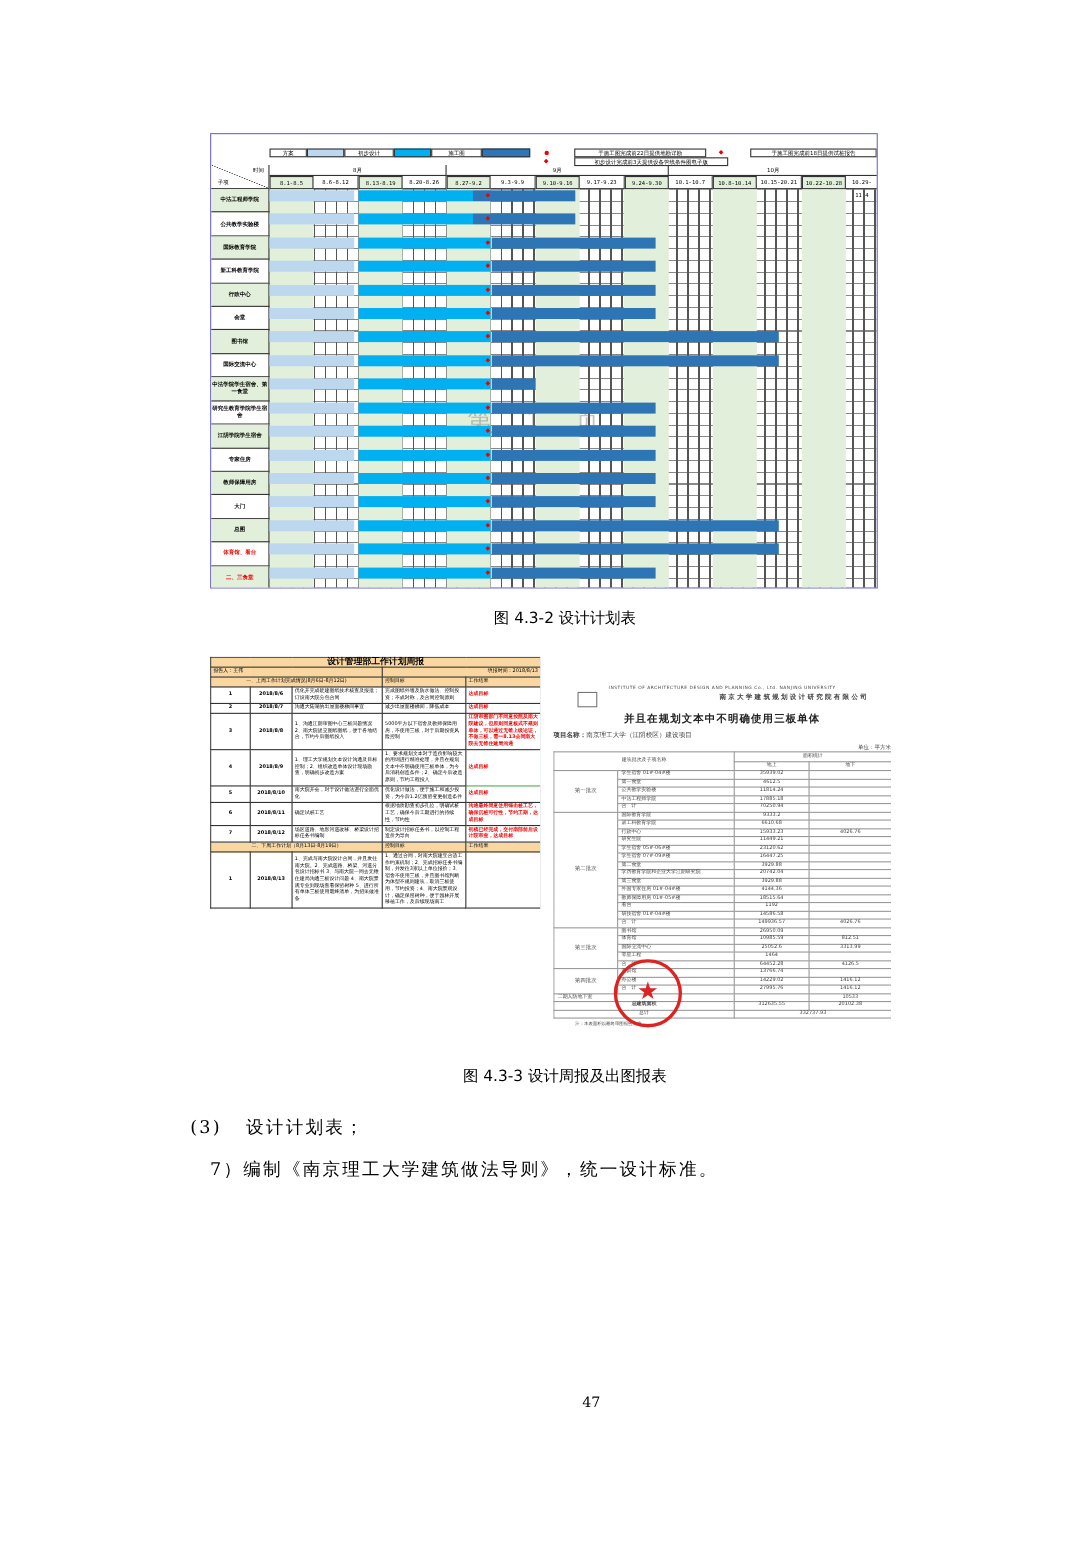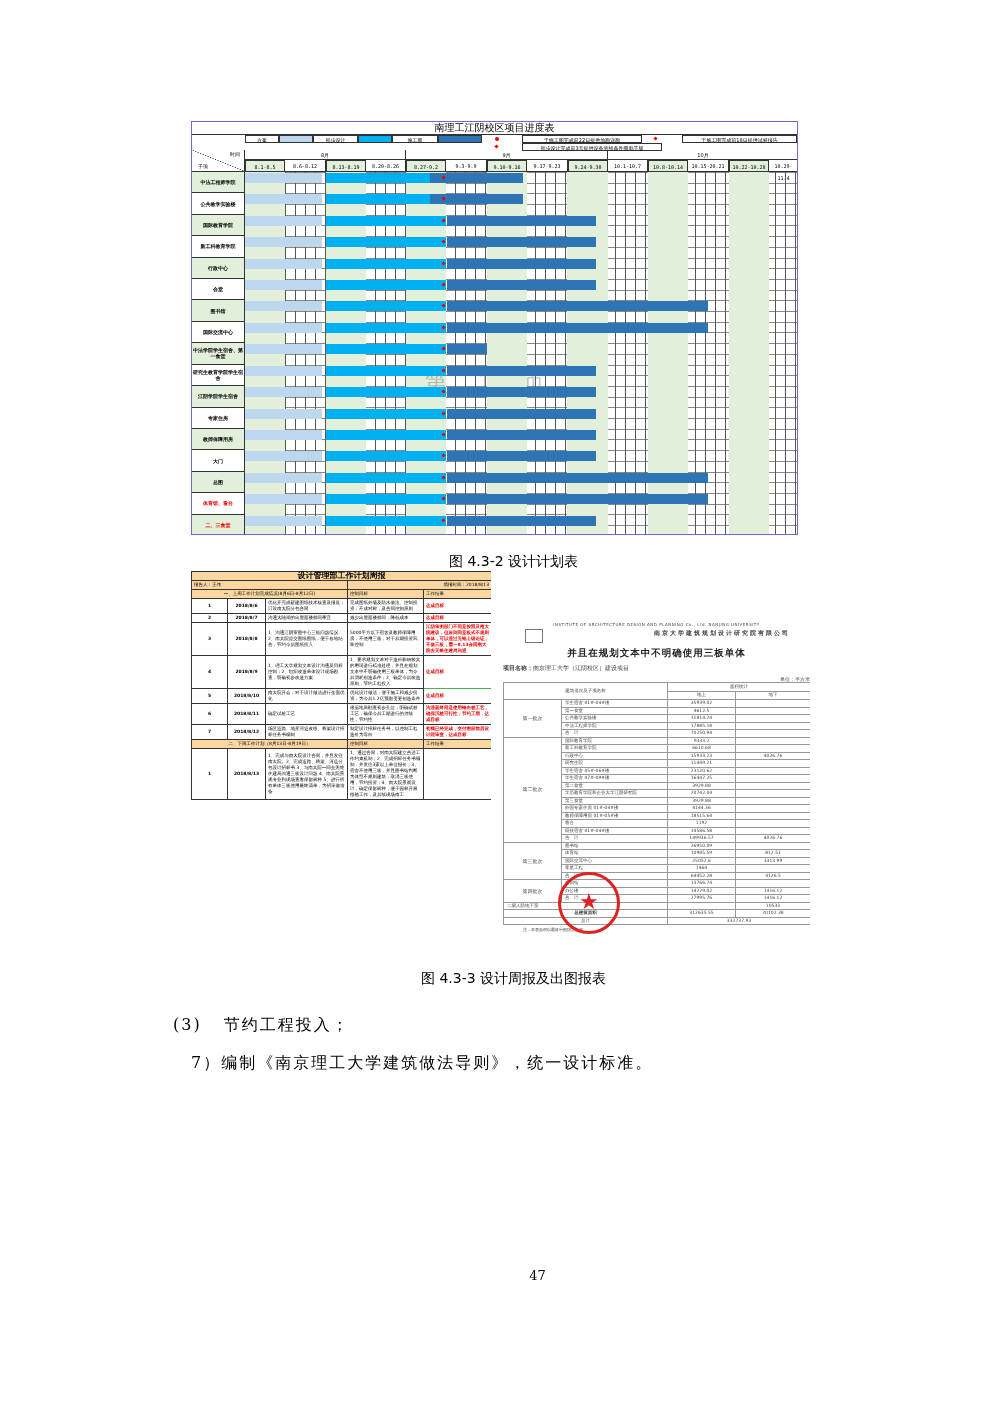--- a/index.html
+++ b/index.html
@@ -29,40 +29,39 @@
   .ph1{background:#bdd7ee;}
   .ph2{background:#00b0f0;}
   .ph3{background:#2e75b6;}
   .dot{position:absolute;width:4px;height:4px;border-radius:50%;background:#e00;}
   .star{position:absolute;width:3px;height:3px;background:#e00;transform:rotate(45deg);}
   .watermark{position:absolute;left:233px;top:196px;font-family:"DejaVu Serif",serif;font-size:22px;color:rgba(120,120,120,.45);letter-spacing:12px;text-decoration:underline;}
   
   .caption{font-size:14px;text-align:center;}
   .para{font-family:"DejaVu Serif",serif;font-size:16px;letter-spacing:2px;}
   
-  #weekly{left:191px;top:571px;width:300px;height:345px;overflow:hidden;font-size:4.5px;}
+  #weekly{left:191px;top:597px;width:300px;height:345px;overflow:hidden;font-size:4.5px;}
   #weekly table{border-collapse:collapse;width:100%;table-layout:fixed;}
   #weekly td{border:1px solid #333;padding:1px 2px;vertical-align:middle;line-height:6px;}
   .wk-title{background:#f8cbad;background:#fad7a0;font-size:8px;font-weight:bold;text-align:center;}
   .wk-head{background:#fad7a0;}
   .red-t{color:#e00;font-weight:bold;}
   .c-idx{text-align:center;font-weight:bold;}
   .c-date{font-weight:bold;text-align:center;}
   
   #stats{left:503px;top:622px;width:307px;height:318px;font-size:4.5px;color:#444;overflow:hidden;}
   #stats table{border-collapse:collapse;width:100%;table-layout:fixed;}
   #stats td{border:1px solid #999;padding:0 3px;height:6.5px;line-height:6.5px;}
   .stamp{position:absolute;left:55px;top:250px;width:62px;height:62px;border:3px solid #d22;border-radius:50%;box-sizing:border-box;}
   .stamp-star{position:absolute;left:18px;top:16px;color:#d22;font-size:22px;line-height:22px;}
 </style>
 </head>
 <body>
 
 <div id="gantt" class="abs">
-  <div class="g-title">南理工江阴校区项目进度表</div>
   <div class="g-legend">
     <div class="lg" style="left:53px;top:1px;width:34px;">方案</div>
     <div class="lg ph1" style="left:87px;top:1px;width:34px;"></div>
     <div class="lg" style="left:121px;top:1px;width:45px;">初步设计</div>
     <div class="lg ph2" style="left:166px;top:1px;width:34px;"></div>
     <div class="lg" style="left:200px;top:1px;width:46px;">施工图</div>
     <div class="lg ph3" style="left:246px;top:1px;width:44px;"></div>
     <div class="dot" style="left:303px;top:3px;"></div>
     <div class="lg" style="left:330px;top:1px;width:120px;">于施工图完成前22日提供地勘详勘</div>
     <div class="star" style="left:462px;top:3px;"></div>
@@ -474,17 +473,17 @@
     </table>
   <div style="font-size:4px;padding-left:20px;margin-top:2px;">注：本表面积以最终审图报告为准</div>
   <div class="stamp">
       <span class="stamp-star">★</span>
     </div>
 </div>
 
 <div class="abs caption" style="left:0;top:970px;width:1027px;">图 4.3-3  设计周报及出图报表</div>
 
 <div class="abs para" style="left:173px;top:1015px;">
-  <span>(3)</span><span style="display:inline-block;width:22px"></span><span>节约工程投入；</span>
+  <span>(3)</span><span style="display:inline-block;width:22px"></span><span>设计计划表；</span>
 </div>
 <div class="abs para" style="left:191px;top:1053px;">7）编制《南京理工大学建筑做法导则》，统一设计标准。</div>
 
 <div class="abs" style="left:0;top:1268px;width:1075px;text-align:center;font-family:'DejaVu Serif',serif;font-size:13px;">47</div>
 
 </body></html>

